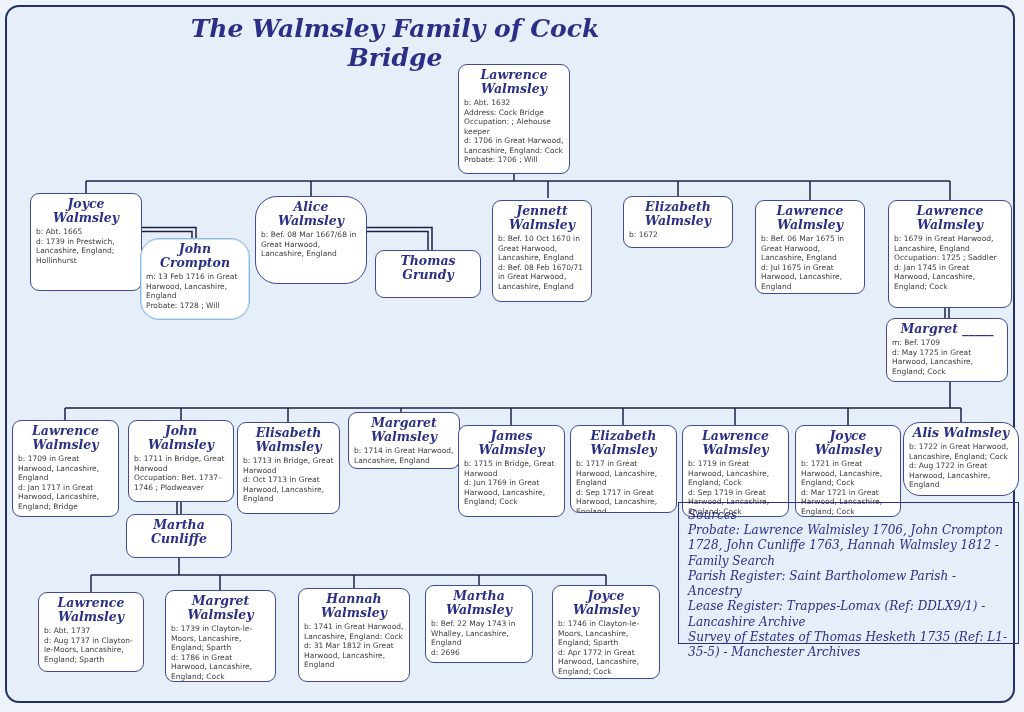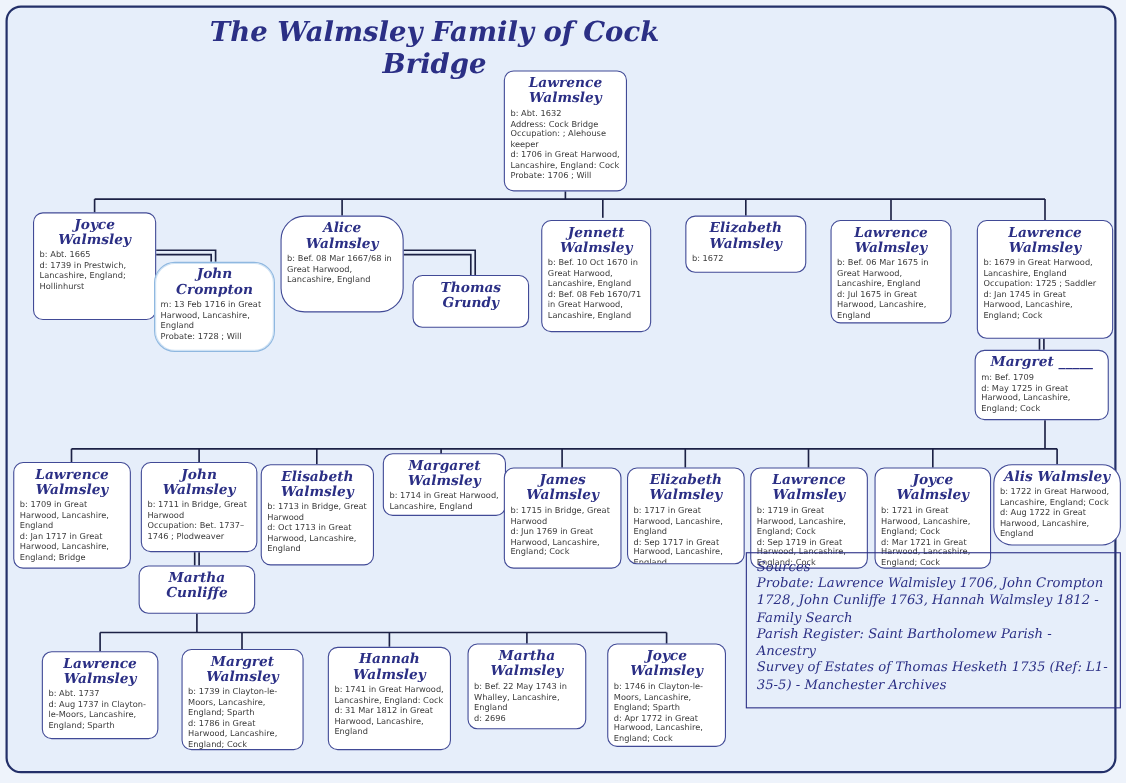--- a/index.html
+++ b/index.html
@@ -256,15 +256,16 @@
         <div>d: Apr 1772 in Great Harwood, Lancashire, England; Cock</div>
       </div>
     </div>
   </div>
 
 <div class="sources">
   <div>Sources</div>
   <div id="source-lines">
       <div>Probate: Lawrence Walmisley 1706, John Crompton 1728, John Cunliffe 1763, Hannah Walmsley 1812 - Family Search</div>
       <div>Parish Register: Saint Bartholomew Parish - Ancestry</div>
+      <div>Lease Register: Trappes-Lomax (Ref: DDLX9/1) - Lancashire Archive</div>
       <div>Survey of Estates of Thomas Hesketh 1735 (Ref: L1-35-5) - Manchester Archives</div>
     </div>
 </div>
 
 </body></html>

